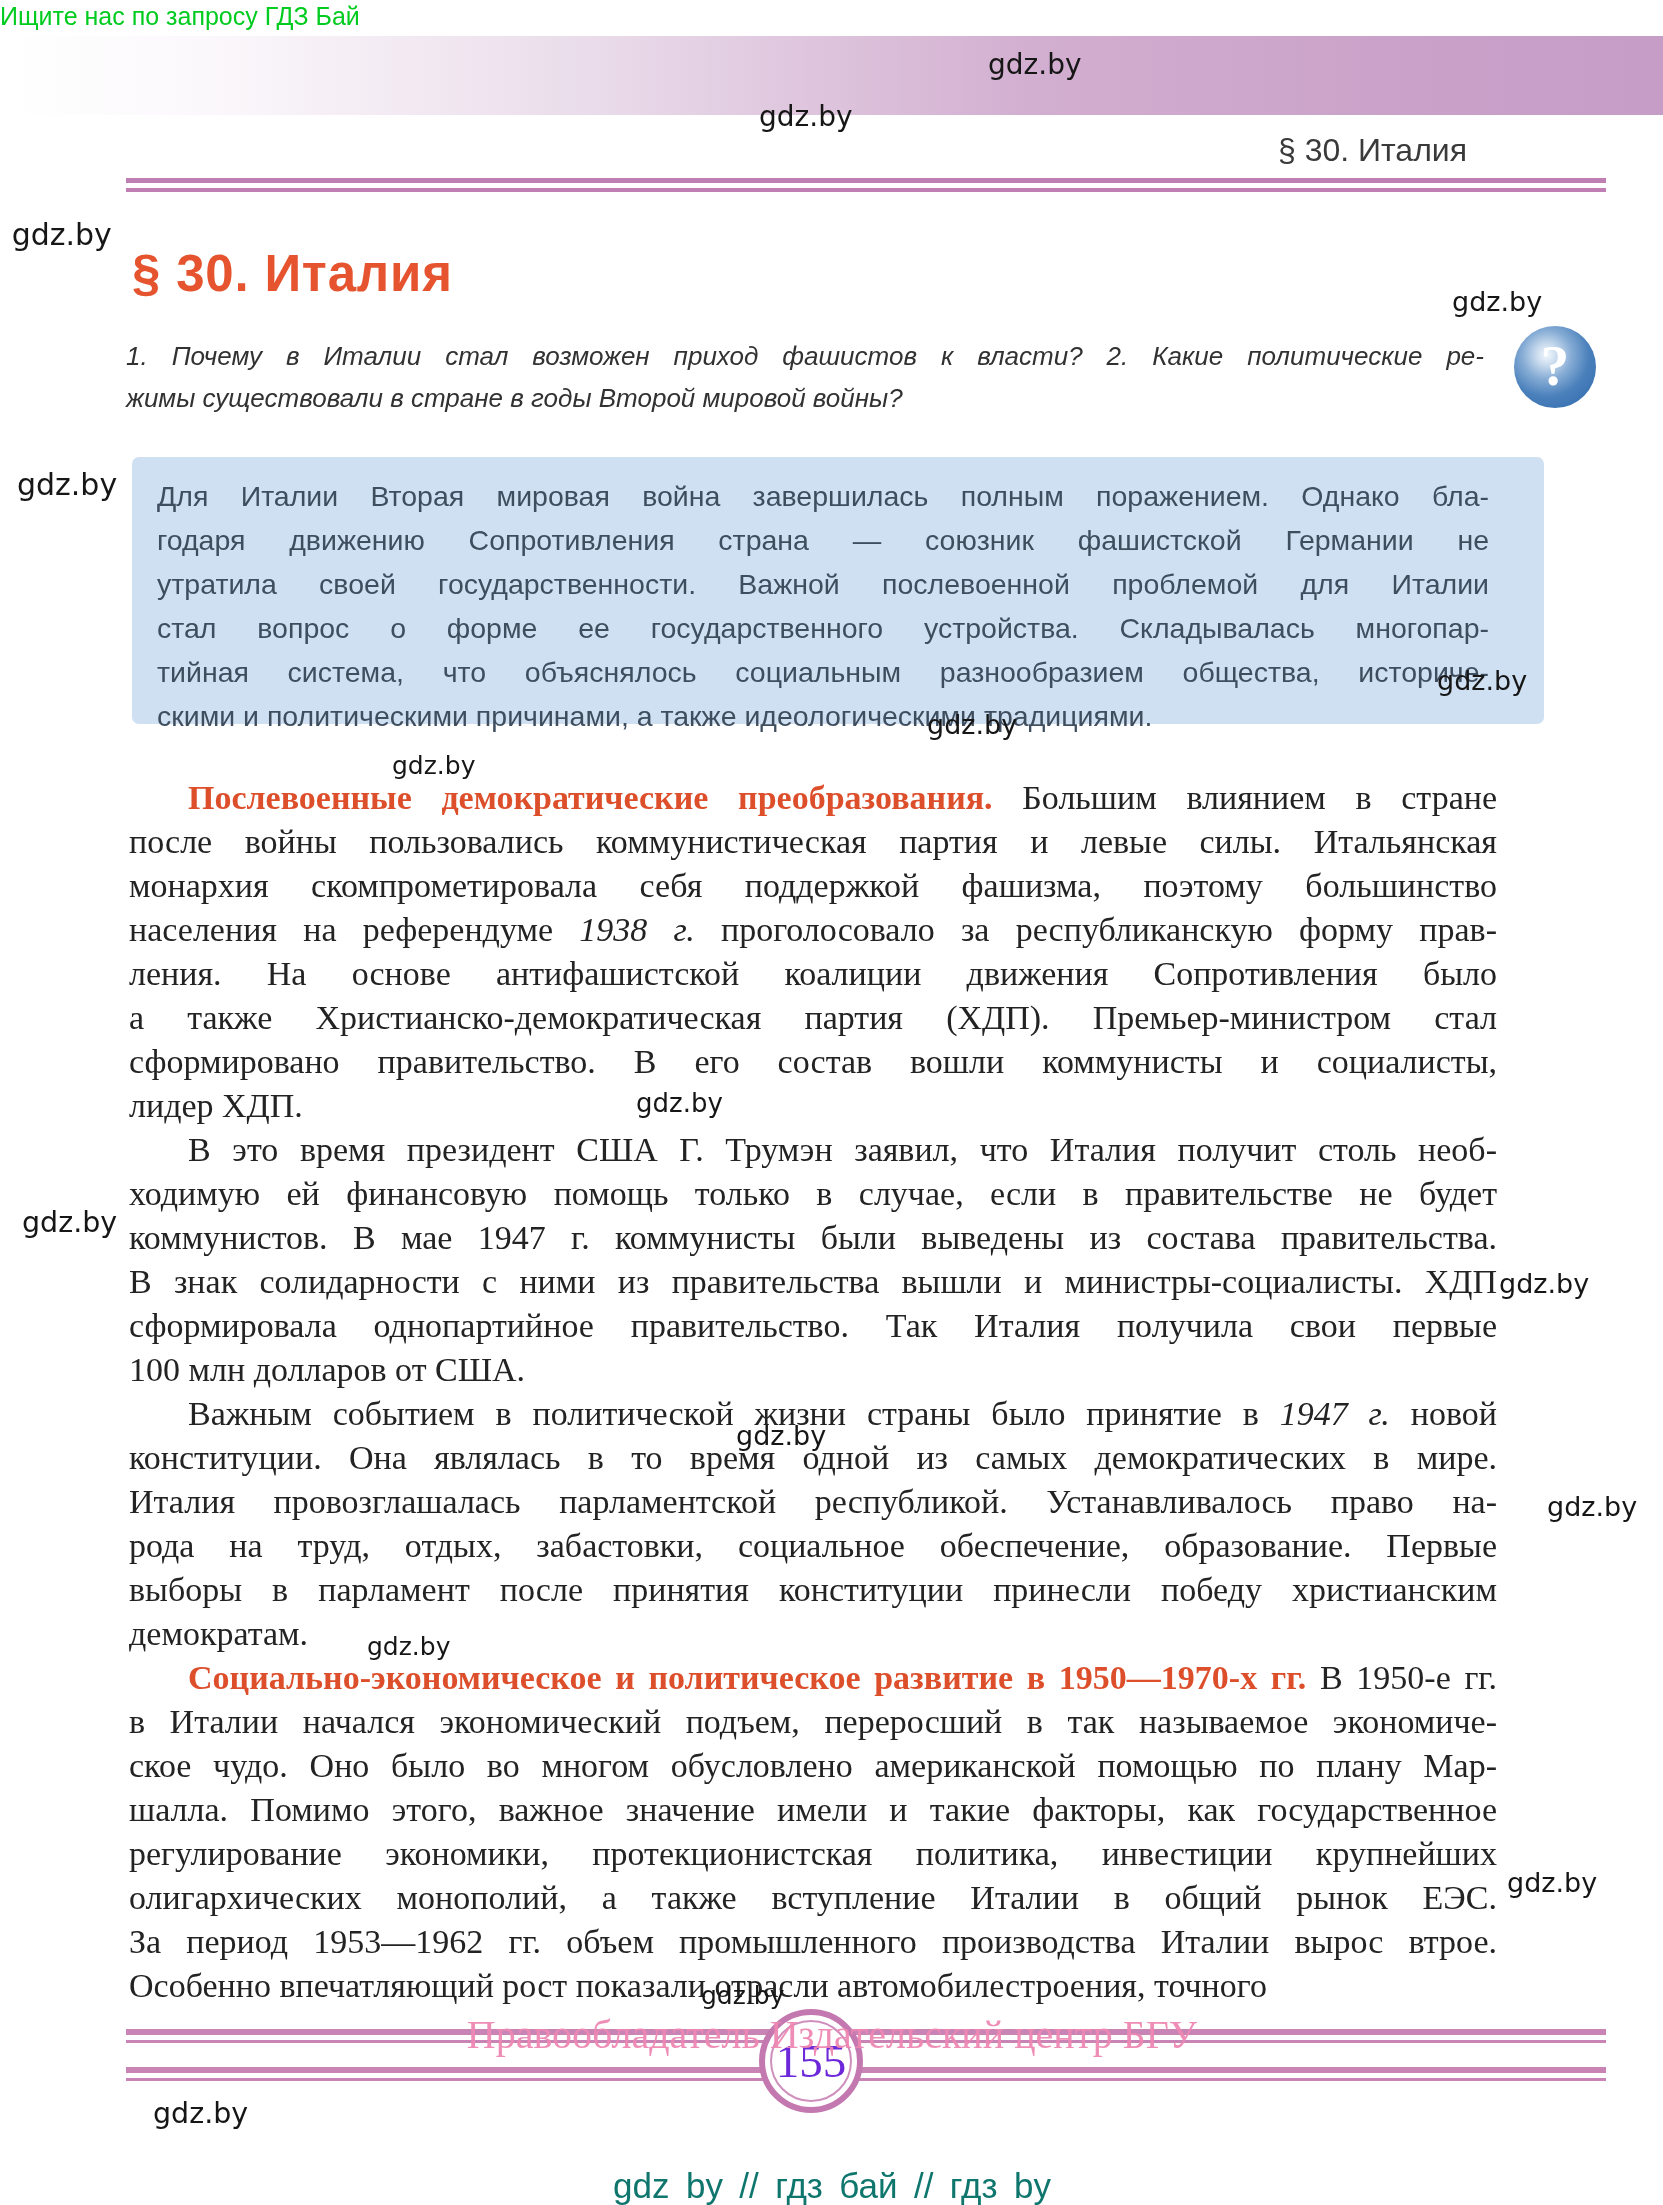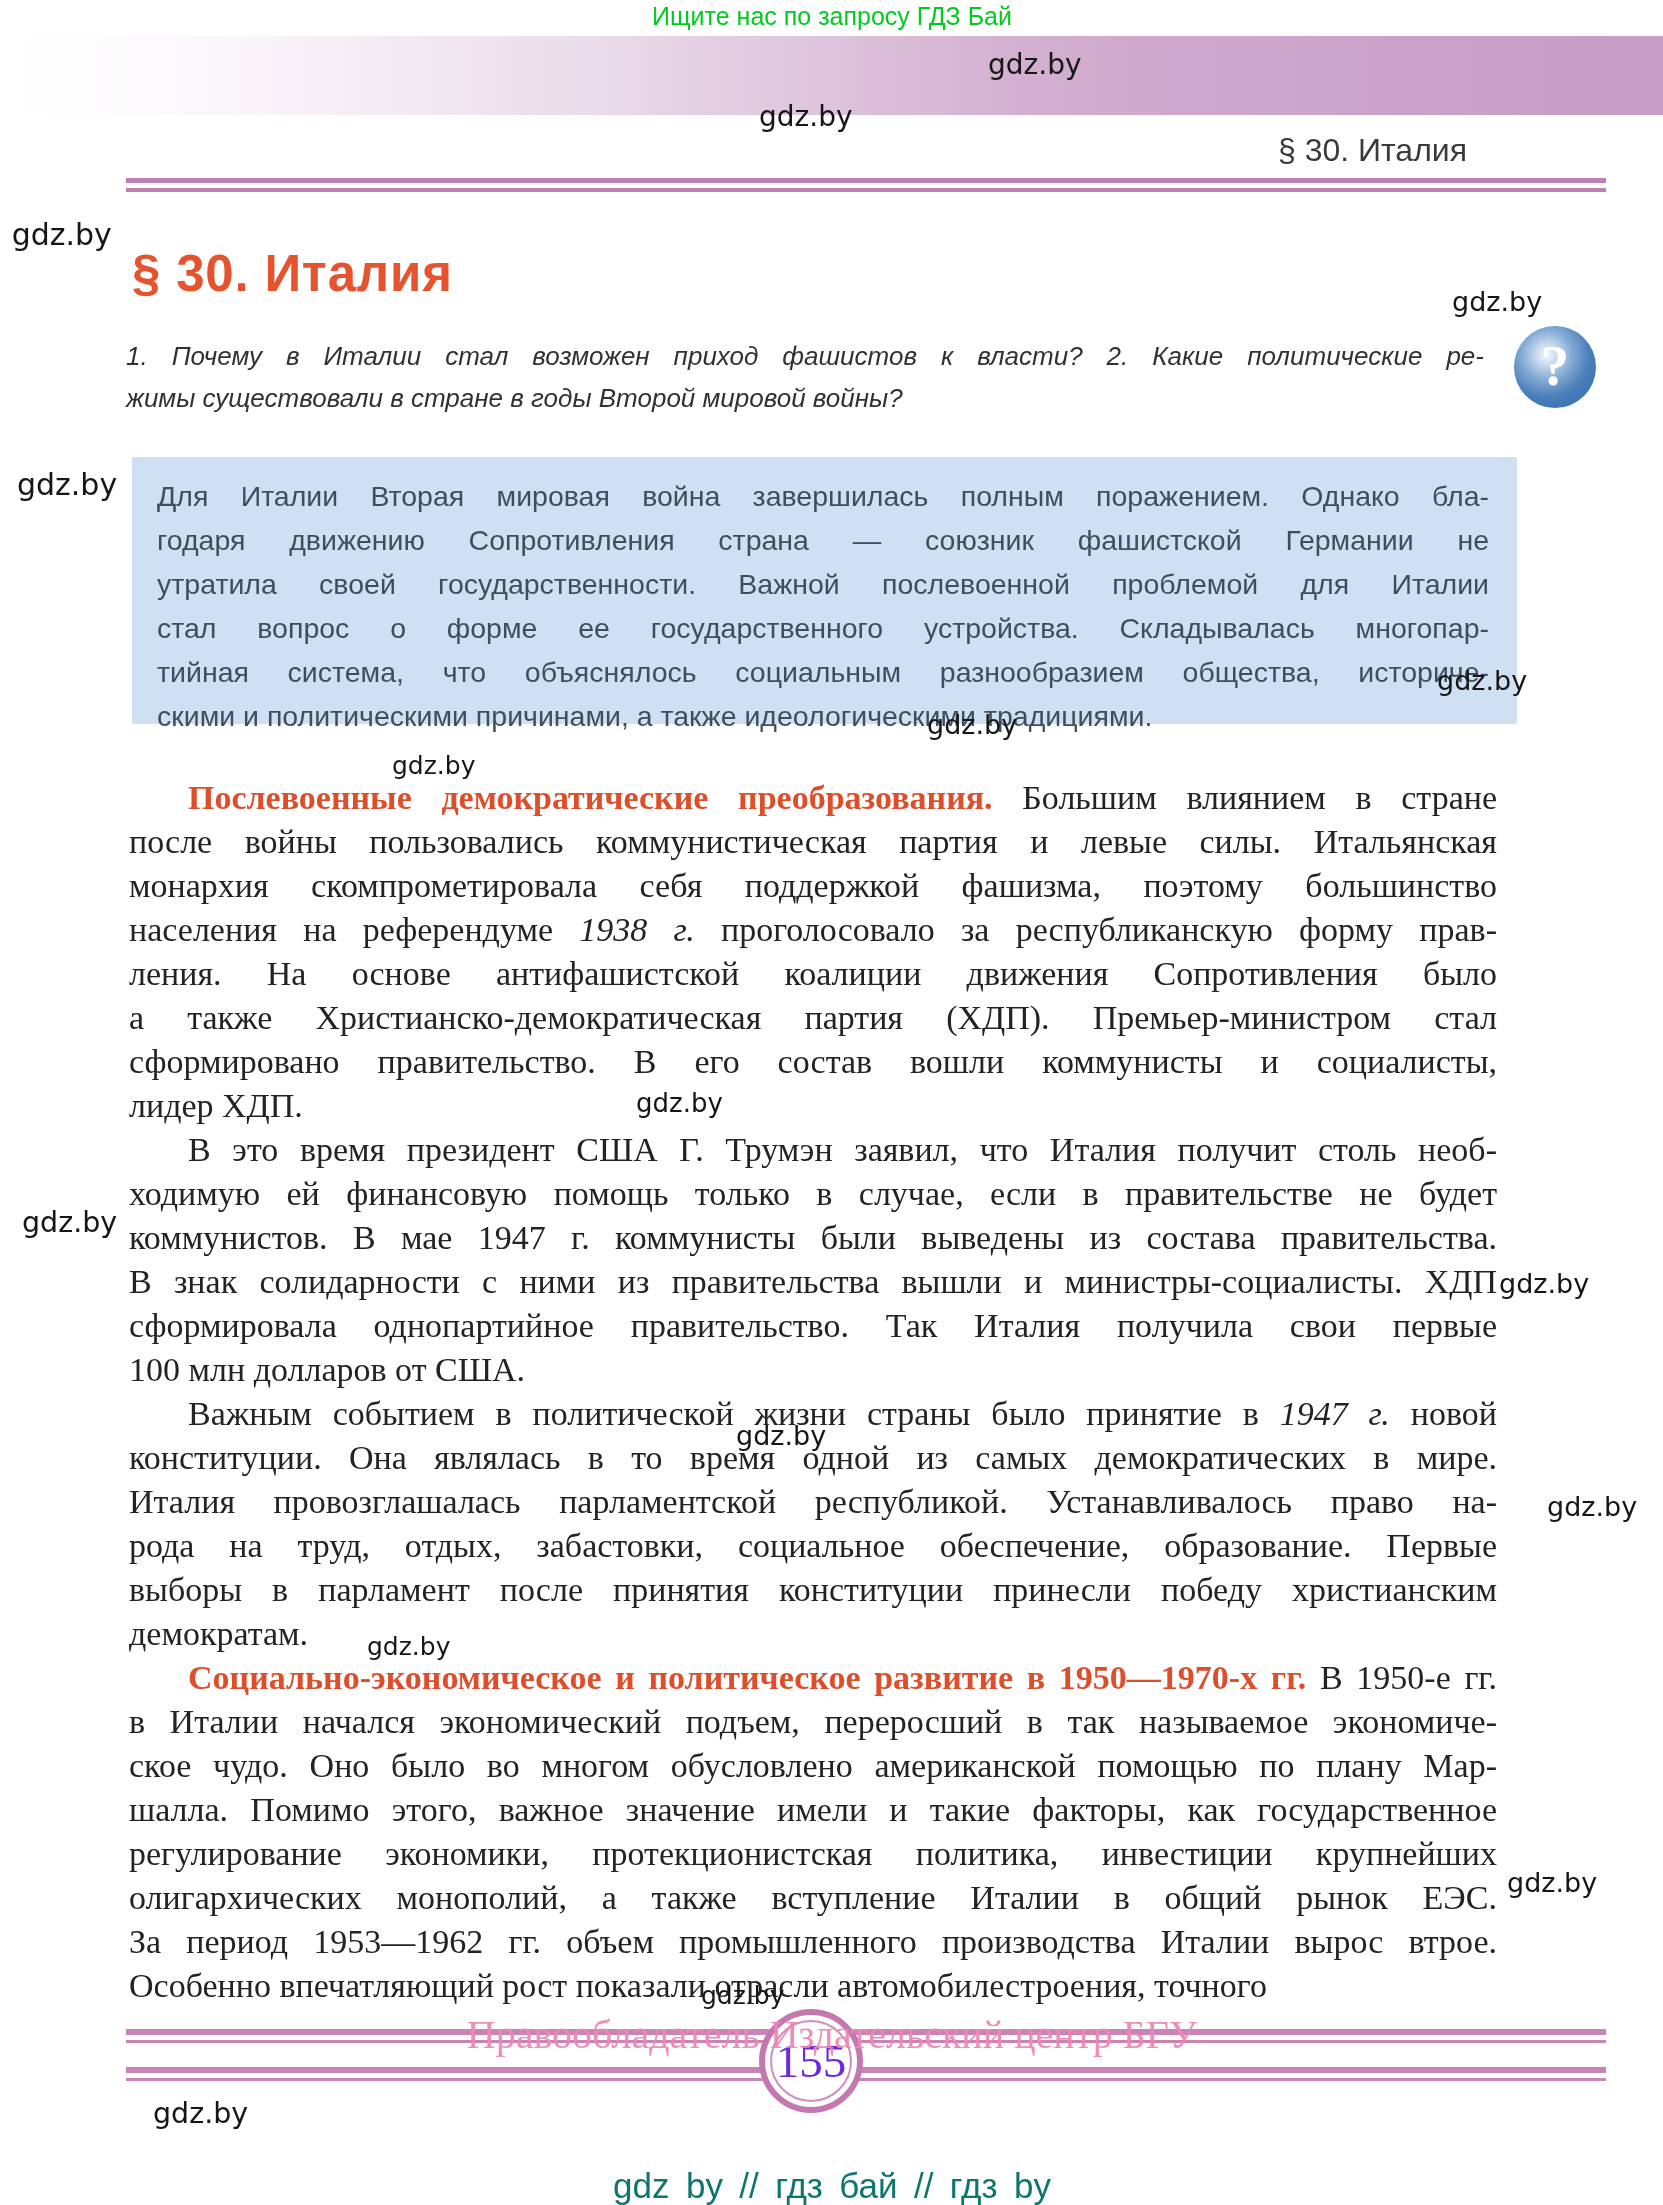--- a/index.html
+++ b/index.html
@@ -1,18 +1,18 @@
 <!DOCTYPE html>
 <html style="font-size:13.4px"><head>
 <meta charset="utf-8">
 <style>
   html,body{margin:0;padding:0;}
   body{width:1664px;height:2205px;position:relative;background:#ffffff;overflow:hidden;}
 
-  .greennote{position:absolute;top:1.7px;left:0;width:100%;text-align:center;
+  .greennote{position:absolute;top:1.7px;left:0;width:100%;
     font-family:"Liberation Sans",sans-serif;font-size:25px;color:#00cb1f;}
 
   .topbar{position:absolute;left:11.7px;top:36px;width:1652px;height:79px;
     background:linear-gradient(90deg,#ffffff 0%,#fbf8fb 12%,#eadcea 35%,#d2aed0 62%,#c9a0c8 88%,#c69dc6 100%);}
 
   .wm{position:absolute;color:#161616;font-family:"DejaVu Sans",sans-serif;white-space:nowrap;z-index:5;}
 
   .runhead{position:absolute;left:1278px;top:132px;font-family:"Liberation Sans",sans-serif;
     font-size:32px;color:#3a3a3a;}
 
@@ -29,21 +29,21 @@
   .qline{text-align:justify;text-align-last:justify;}
   .qline.last{text-align-last:left;}
 
   .qicon{position:absolute;left:1514px;top:326px;width:82px;height:82px;border-radius:50%;
     background:radial-gradient(circle at 40% 35%,#f4f9fd 0%,#cbdcee 14%,#86acd5 34%,#4a80bb 58%,#3a73b3 80%,#336aa6 100%);
     display:flex;align-items:center;justify-content:center;}
   .qicon span{color:#ffffff;font-family:"Liberation Serif",serif;font-weight:bold;
     font-size:57px;line-height:1;transform:translateY(-2.5px);}
 
   .introbox{position:absolute;left:132px;top:457px;width:1385px;height:267px;
-    background:#cfe0f2;border-radius:2px;}
+    background:#cfe0f2;border-radius:7px;padding-left:27px;}
   .introtext{position:absolute;left:25px;top:17px;width:1332px;
     font-family:"Liberation Sans",sans-serif;font-size:28.5px;line-height:44px;color:#3f4e5f;}
   .bline{text-align:justify;text-align-last:justify;}
   .bline.last{text-align-last:left;}
 
   .bodytext{position:absolute;left:129px;top:776px;width:1368px;
     font-family:"Liberation Serif",serif;font-size:34px;line-height:44px;color:#232323;}
   .tline{text-align:justify;text-align-last:justify;}
   .tline.last{text-align-last:left;}
   .tline.first{text-indent:59px;}

